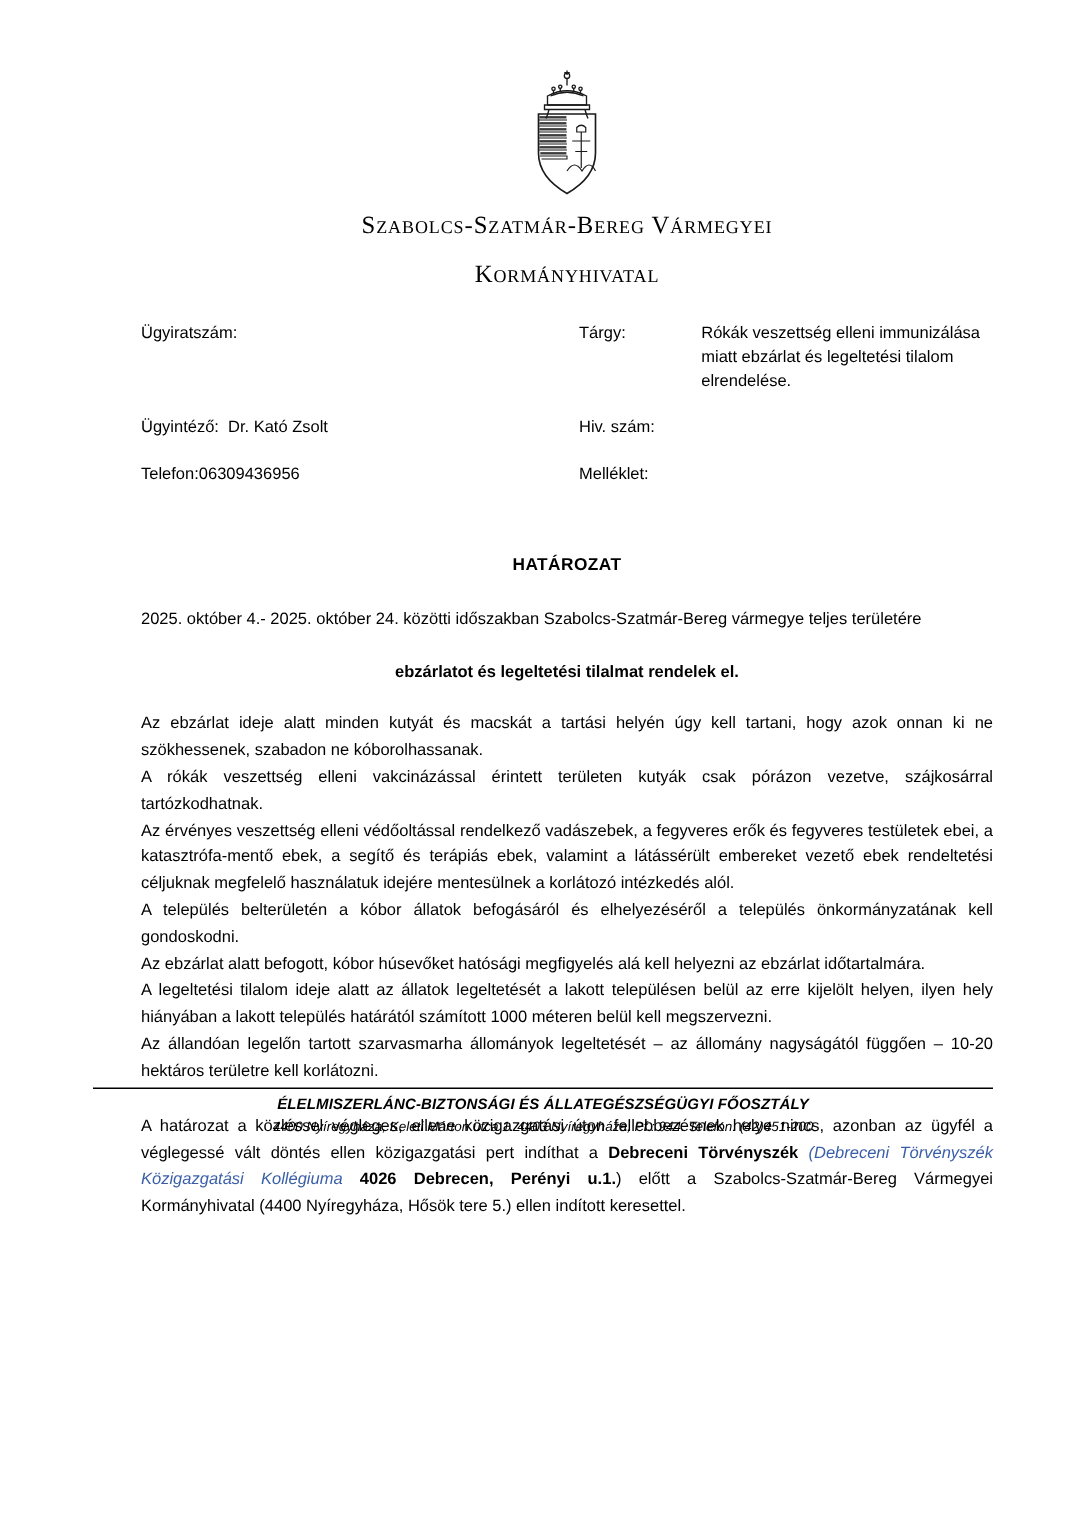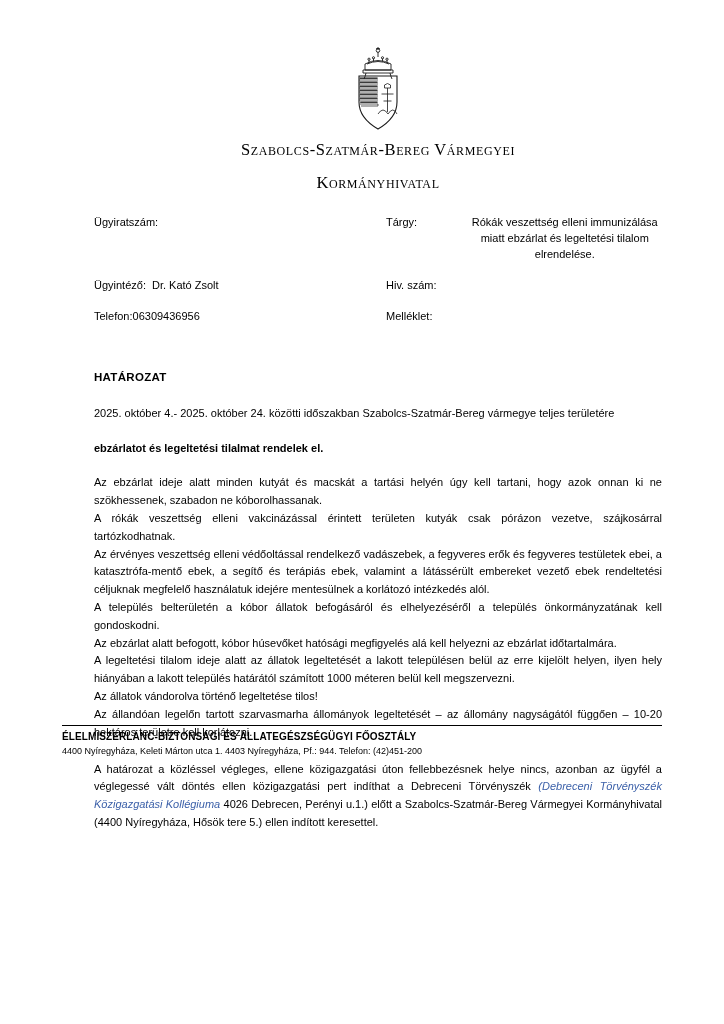--- a/index.html
+++ b/index.html
@@ -78,65 +78,66 @@
   }
   .meta-right {
     flex: 1 1 auto;
     gap: 24px;
   }
   .meta-right .rlabel {
     display: inline;
   }
   .meta-right .rvalue {
     display: inline;
-    text-align: center;
   }
   .subject-line {
     display: flex;
   }
   .subject-line .rlabel { flex: 0 0 auto; white-space: pre; }
   .subject-line .rvalue { flex: 1 1 auto; }
 
   
   .doc-title {
-    text-align: left;
+    text-align: center;
     font-size: 11.5px;
     font-weight: bold;
     margin-top: 46px;
     letter-spacing: 0.3px;
   }
 
   
   .body-text {
     margin-top: 22px;
     font-size: 11px;
     line-height: 1.62;
     text-align: justify;
   }
   .body-text p {
     margin: 0 0 0 0;
   }
   .p-gap {
     margin-top: 13px !important;
   }
   .center-bold {
+    text-align: center;
     font-weight: bold;
     margin-top: 17px !important;
     margin-bottom: 17px !important;
   }
-  .bold { font-weight: normal; }
+  .bold { font-weight: bold; }
   .blue { color: #3a5fa8; font-style: italic; }
 
   
   .footer {
     position: absolute;
     left: 62px;
     right: 62px;
     bottom: 38px;
-    text-align: left;
+    text-align: center;
+    font-style: italic;
   }
   .footer-rule {
     border: 0;
     border-top: 1px solid #000;
     margin: 0 0 5px 0;
   }
   .footer-title {
     font-size: 10px;
     font-weight: bold;
     letter-spacing: 0.1px;
@@ -250,21 +251,20 @@
     <p>2025. október 4.- 2025. október 24. közötti időszakban Szabolcs-Szatmár-Bereg vármegye teljes területére</p>
 
     <p class="center-bold">ebzárlatot és legeltetési tilalmat rendelek el.</p>
 
     <p class="p-gap">Az ebzárlat ideje alatt minden kutyát és macskát a tartási helyén úgy kell tartani, hogy azok onnan ki ne szökhessenek, szabadon ne kóborolhassanak.</p>
     <p>A rókák veszettség elleni vakcinázással érintett területen kutyák csak pórázon vezetve, szájkosárral tartózkodhatnak.</p>
     <p>Az érvényes veszettség elleni védőoltással rendelkező vadászebek, a fegyveres erők és fegyveres testületek ebei, a katasztrófa-mentő ebek, a segítő és terápiás ebek, valamint a látássérült embereket vezető ebek rendeltetési céljuknak megfelelő használatuk idejére mentesülnek a korlátozó intézkedés alól.</p>
     <p>A település belterületén a kóbor állatok befogásáról és elhelyezéséről a település önkormányzatának kell gondoskodni.</p>
     <p>Az ebzárlat alatt befogott, kóbor húsevőket hatósági megfigyelés alá kell helyezni az ebzárlat időtartalmára.</p>
     <p>A legeltetési tilalom ideje alatt az állatok legeltetését a lakott településen belül az erre kijelölt helyen, ilyen hely hiányában a lakott település határától számított 1000 méteren belül kell megszervezni.</p>
-    <p>Az állatok vándorolva történő legeltetése tilos!</p>
     <p>Az állandóan legelőn tartott szarvasmarha állományok legeltetését – az állomány nagyságától függően – 10-20 hektáros területre kell korlátozni.</p>
 
 
     <p class="p-gap" style="margin-top:19px !important"><span>A határozat a közléssel végleges, ellene közigazgatási úton fellebbezésnek helye nincs, azonban az ügyfél a véglegessé vált döntés ellen közigazgatási pert indíthat a </span><span class="bold">Debreceni Törvényszék</span><span class="blue"> (Debreceni Törvényszék Közigazgatási Kollégiuma </span><span class="bold">4026 Debrecen, Perényi u.1.</span><span>) előtt a Szabolcs-Szatmár-Bereg Vármegyei Kormányhivatal (4400 Nyíregyháza, Hősök tere 5.) ellen indított keresettel.</span></p>
 
   </div>
 
   <div class="footer">
     <hr class="footer-rule">
     <div class="footer-title">ÉLELMISZERLÁNC-BIZTONSÁGI ÉS ÁLLATEGÉSZSÉGÜGYI FŐOSZTÁLY</div>

